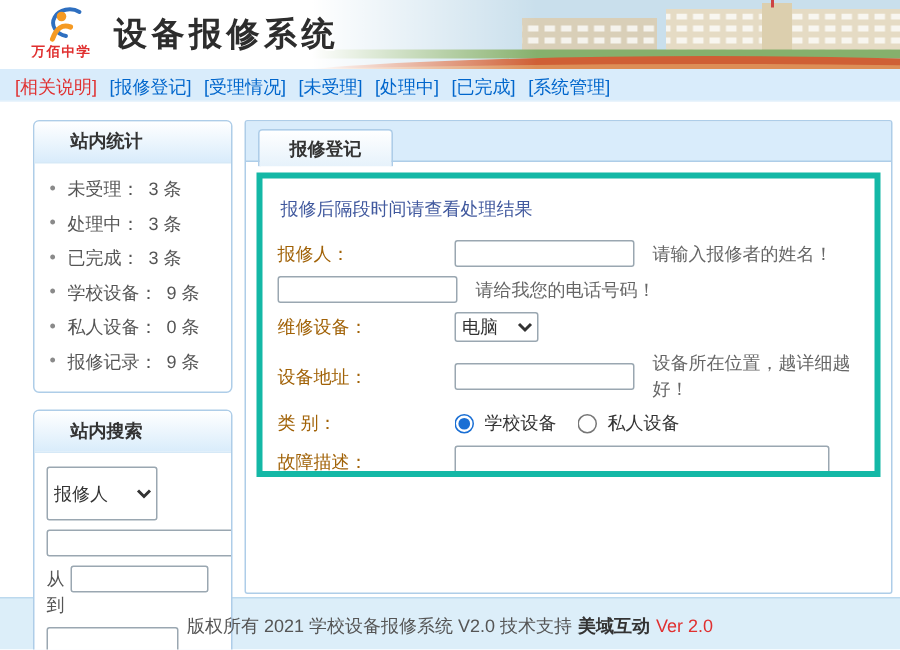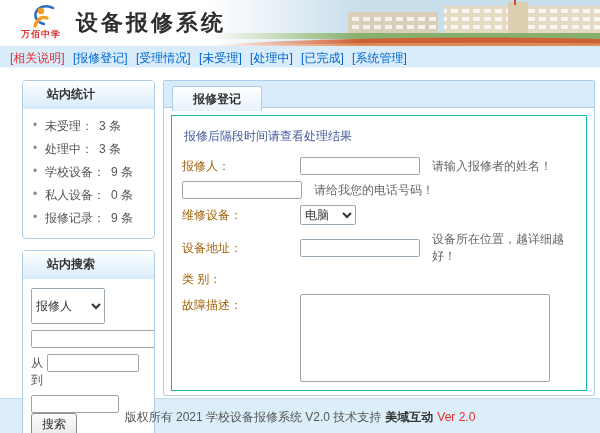--- a/index.html
+++ b/index.html
@@ -45,21 +45,21 @@
   .range-row { margin-bottom:6px; color:#555; }
   .range-row input { width:92px; height:18px; margin:0 4px; }
   .go-row input { width:88px; height:18px; margin-right:8px; }
   .btn { background:linear-gradient(#fdfdfd,#e9e9e9); border:1px solid #8a8a8a; border-radius:3px; padding:2px 10px; cursor:pointer; }
   
   .panel { flex:1; height:316px; border:1px solid var(--panel-border,#aecde8); border-radius:2px; background:#fff; }
   .tab-strip { background:var(--strip-bg,#d9ecfb); height:27px; padding:4px 0 0 8px; border-bottom:1px solid var(--panel-border,#aecde8); }
   .tab { display:inline-block; position:relative; top:1px; padding:4px 20px 3px;
          background:linear-gradient(#ffffff,#e6f2fb); border:1px solid var(--panel-border,#aecde8); border-bottom:none;
          border-radius:3px 3px 0 0; font-weight:bold; color:#333; cursor:pointer; }
-  .panel-inner { margin:7px; height:276px; border:1px solid #14b8a6; padding:6px 10px 0; overflow:hidden; }
+  .panel-inner { margin:7px; height:203px; border:4px solid #14b8a6; padding:6px 10px 0; overflow:hidden; }
   .notice { color:var(--notice-blue,#41599e); margin:6px 0 12px 2px; }
   .row { display:flex; align-items:center; margin-bottom:6px; }
   .row .lbl { flex:none; width:118px; text-align:left; padding-right:6px; color:#a16207; }
   .row input[type=text] { width:120px; height:18px; }
   .hint { color:#666; margin-left:12px; }
   .device-select { width:56px; height:20px; }
   .radio-group { display:flex; align-items:center; gap:4px; color:#333; }
   .radio-group input { margin:0 3px 0 10px; accent-color:#1a6fd4; }
   .radio-group input:first-child { margin-left:0; }
   .desc-row { align-items:flex-start; }
@@ -120,20 +120,21 @@
 </nav>
 
 <div class="content">
 
   <aside>
     <section class="box">
       <div class="box-hd">站内统计</div>
       <ul>
         <li><span>未受理：</span><span class="stat-value">3 条</span></li>
         <li><span>处理中：</span><span class="stat-value">3 条</span></li>
+        <li><span>已完成：</span><span class="stat-value">3 条</span></li>
         <li><span>学校设备：</span><span class="stat-value">9 条</span></li>
         <li><span>私人设备：</span><span class="stat-value">0 条</span></li>
         <li><span>报修记录：</span><span class="stat-value">9 条</span></li>
       </ul>
     </section>
 
     <section class="box">
       <div class="box-hd">站内搜索</div>
       <div class="search-body">
         <div class="sel-row">
@@ -179,20 +180,26 @@
       </div>
 
       <div class="row">
         <span class="lbl">设备地址：</span>
         <input type="text" style="">
         <span class="hint">设备所在位置，越详细越好！</span>
       </div>
 
       <div class="row">
         <span class="lbl">类 别：</span>
+        <span class="radio-group">
+          <input type="radio" name="cat" checked="" style="">
+          <span>学校设备</span>
+          <input type="radio" name="cat" style="">
+          <span>私人设备</span>
+        </span>
       </div>
 
       <div class="row desc-row">
         <span class="lbl">故障描述：</span>
         <textarea style=""></textarea>
       </div>
 
     </div>
   </main>
 </div>

